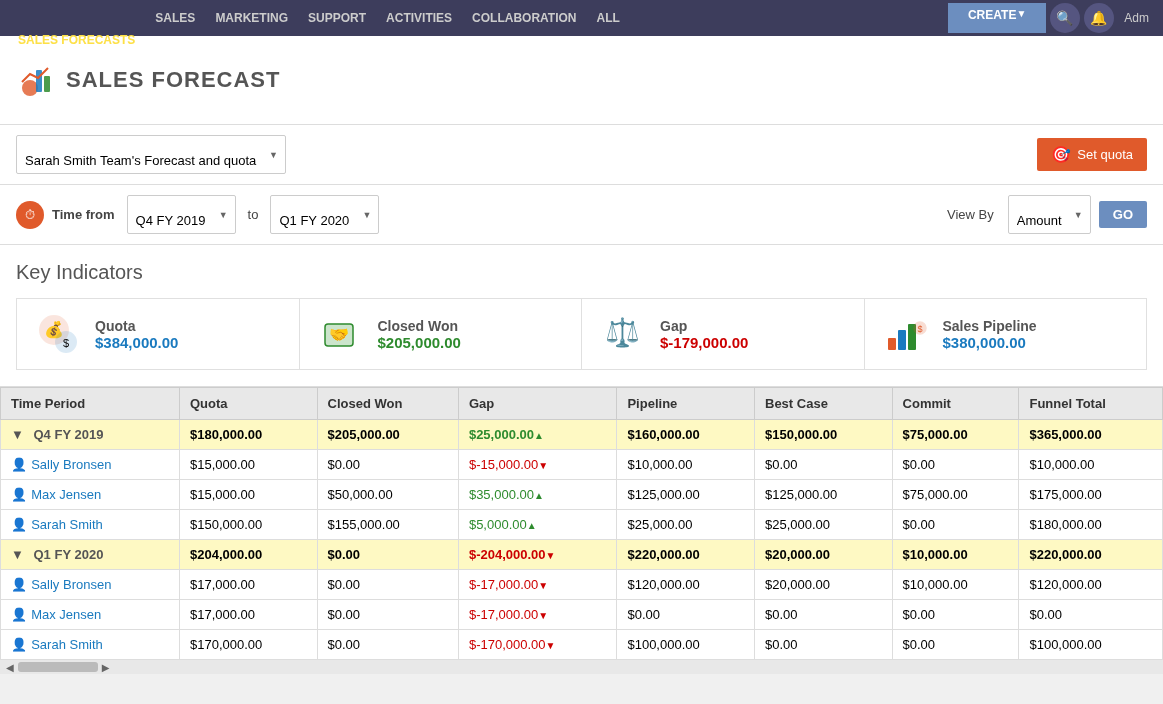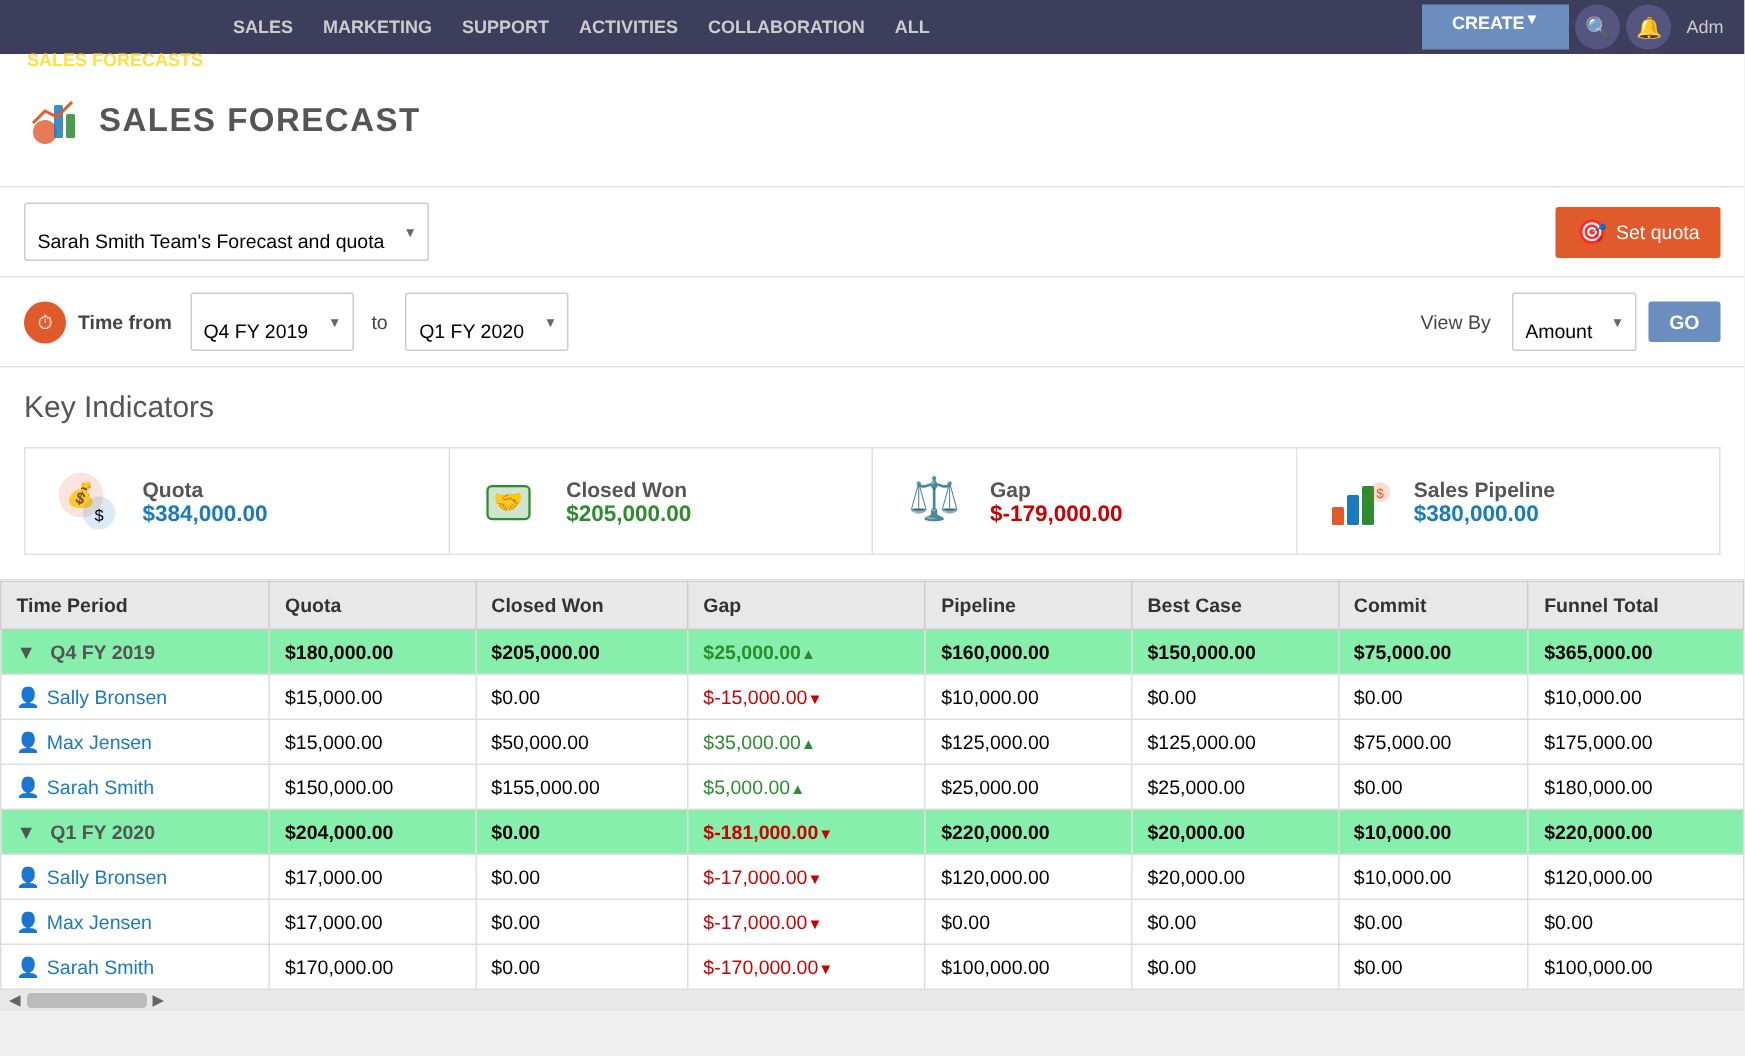--- a/index.html
+++ b/index.html
@@ -224,21 +224,21 @@
       color: #333;
       font-weight: bold;
       white-space: nowrap;
     }
     .data-table td {
       padding: 7px 10px;
       border: 1px solid #ddd;
       white-space: nowrap;
     }
     .data-table tr.group-row td {
-      background: #86efac;
+      background: #fef9c3;
       font-weight: bold;
     }
     .data-table tr.child-row td {
       background: white;
     }
     .person-icon { color: #cc4400; margin-right: 4px; }
     .collapse-icon { margin-right: 6px; color: #555; cursor: pointer; }
     .gap-positive { color: #2e8b2e; }
     .gap-negative { color: #cc0000; }
     .arrow-up { color: #2e8b2e; font-size: 10px; }
@@ -465,21 +465,21 @@
         <td>$180,000.00</td>
       </tr>
 
       <tr class="group-row">
         <td>
           <span class="collapse-icon">▼</span>
           <span style="color:#555; font-weight:bold;">Q1 FY 2020</span>
         </td>
         <td>$204,000.00</td>
         <td>$0.00</td>
-        <td><span class="gap-negative">$-181,000.00</span><span class="arrow-down">▼</span></td>
+        <td><span class="gap-negative">$-204,000.00</span><span class="arrow-down">▼</span></td>
         <td>$220,000.00</td>
         <td>$20,000.00</td>
         <td>$10,000.00</td>
         <td>$220,000.00</td>
       </tr>
 
       <tr class="child-row">
         <td><span class="person-icon">👤</span><span style="color:#1a7abf; cursor:pointer;">Sally Bronsen</span></td>
         <td>$17,000.00</td>
         <td>$0.00</td>

